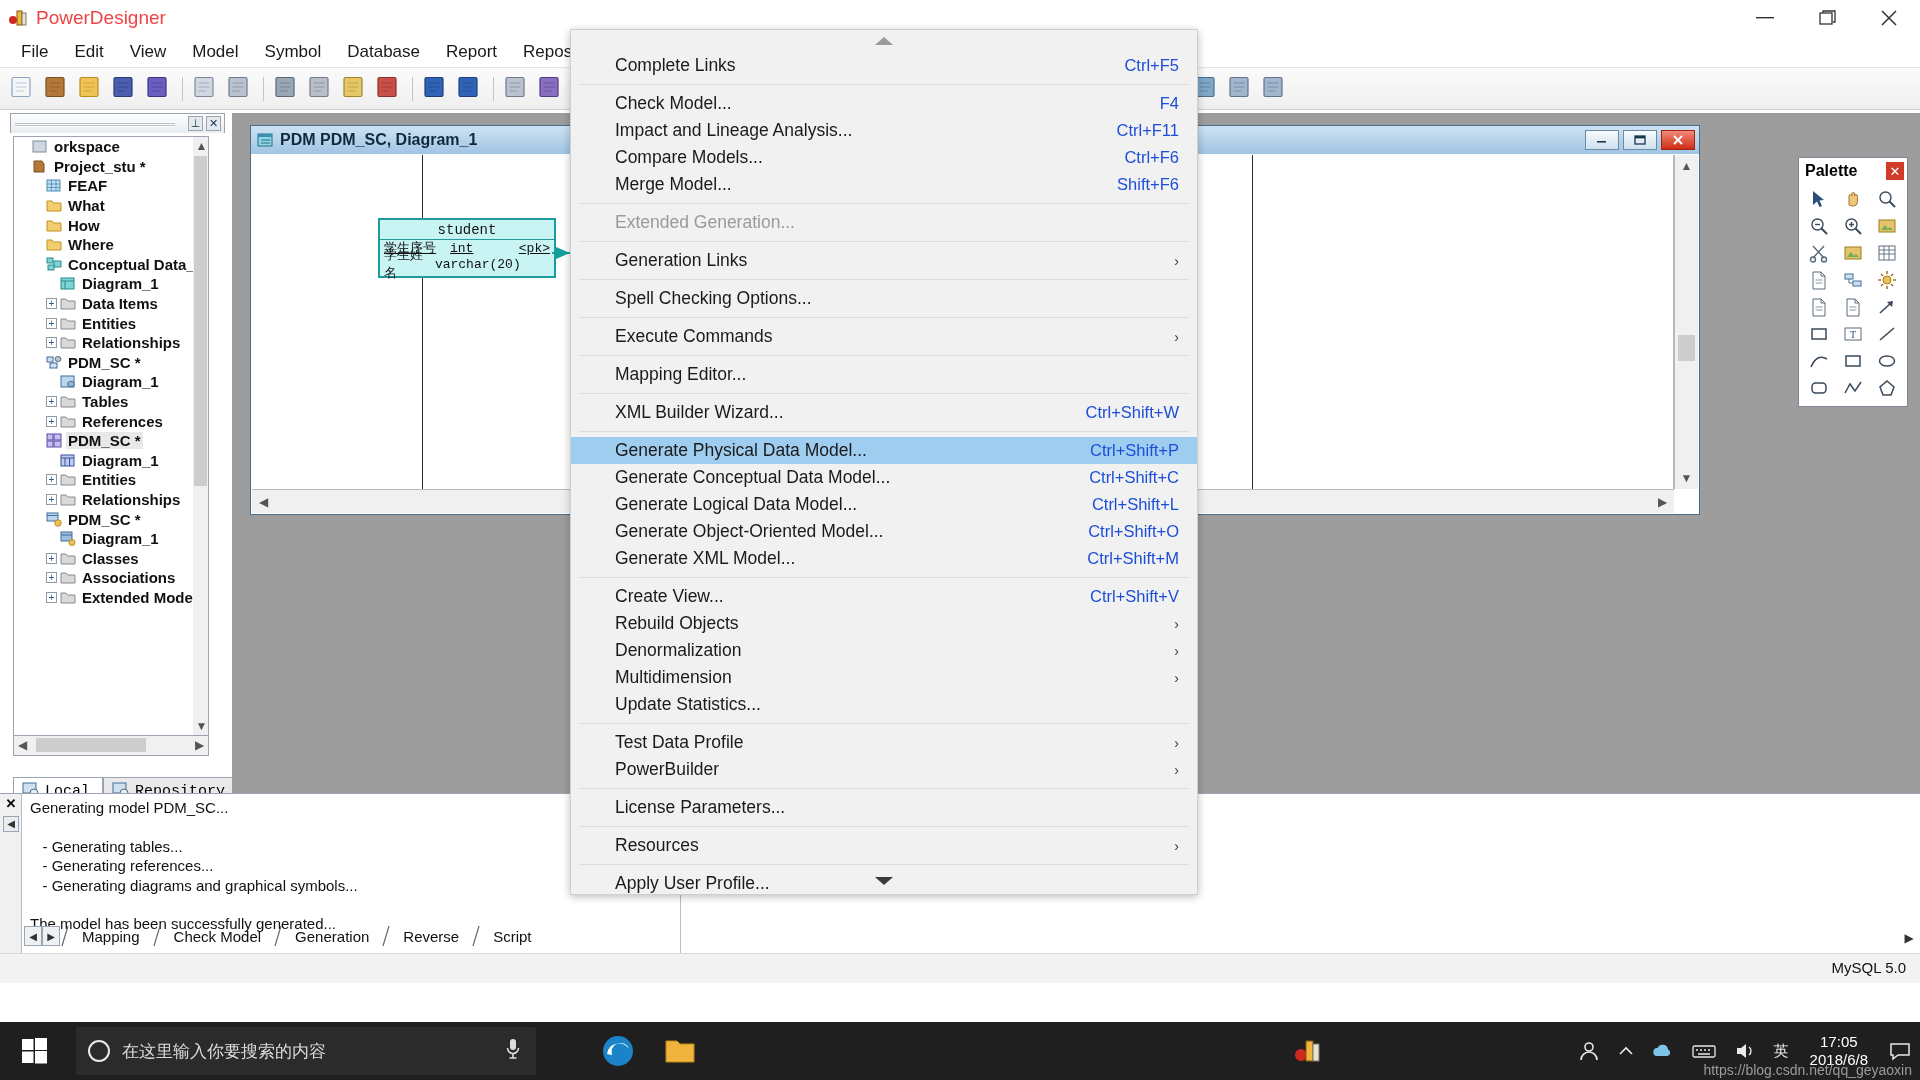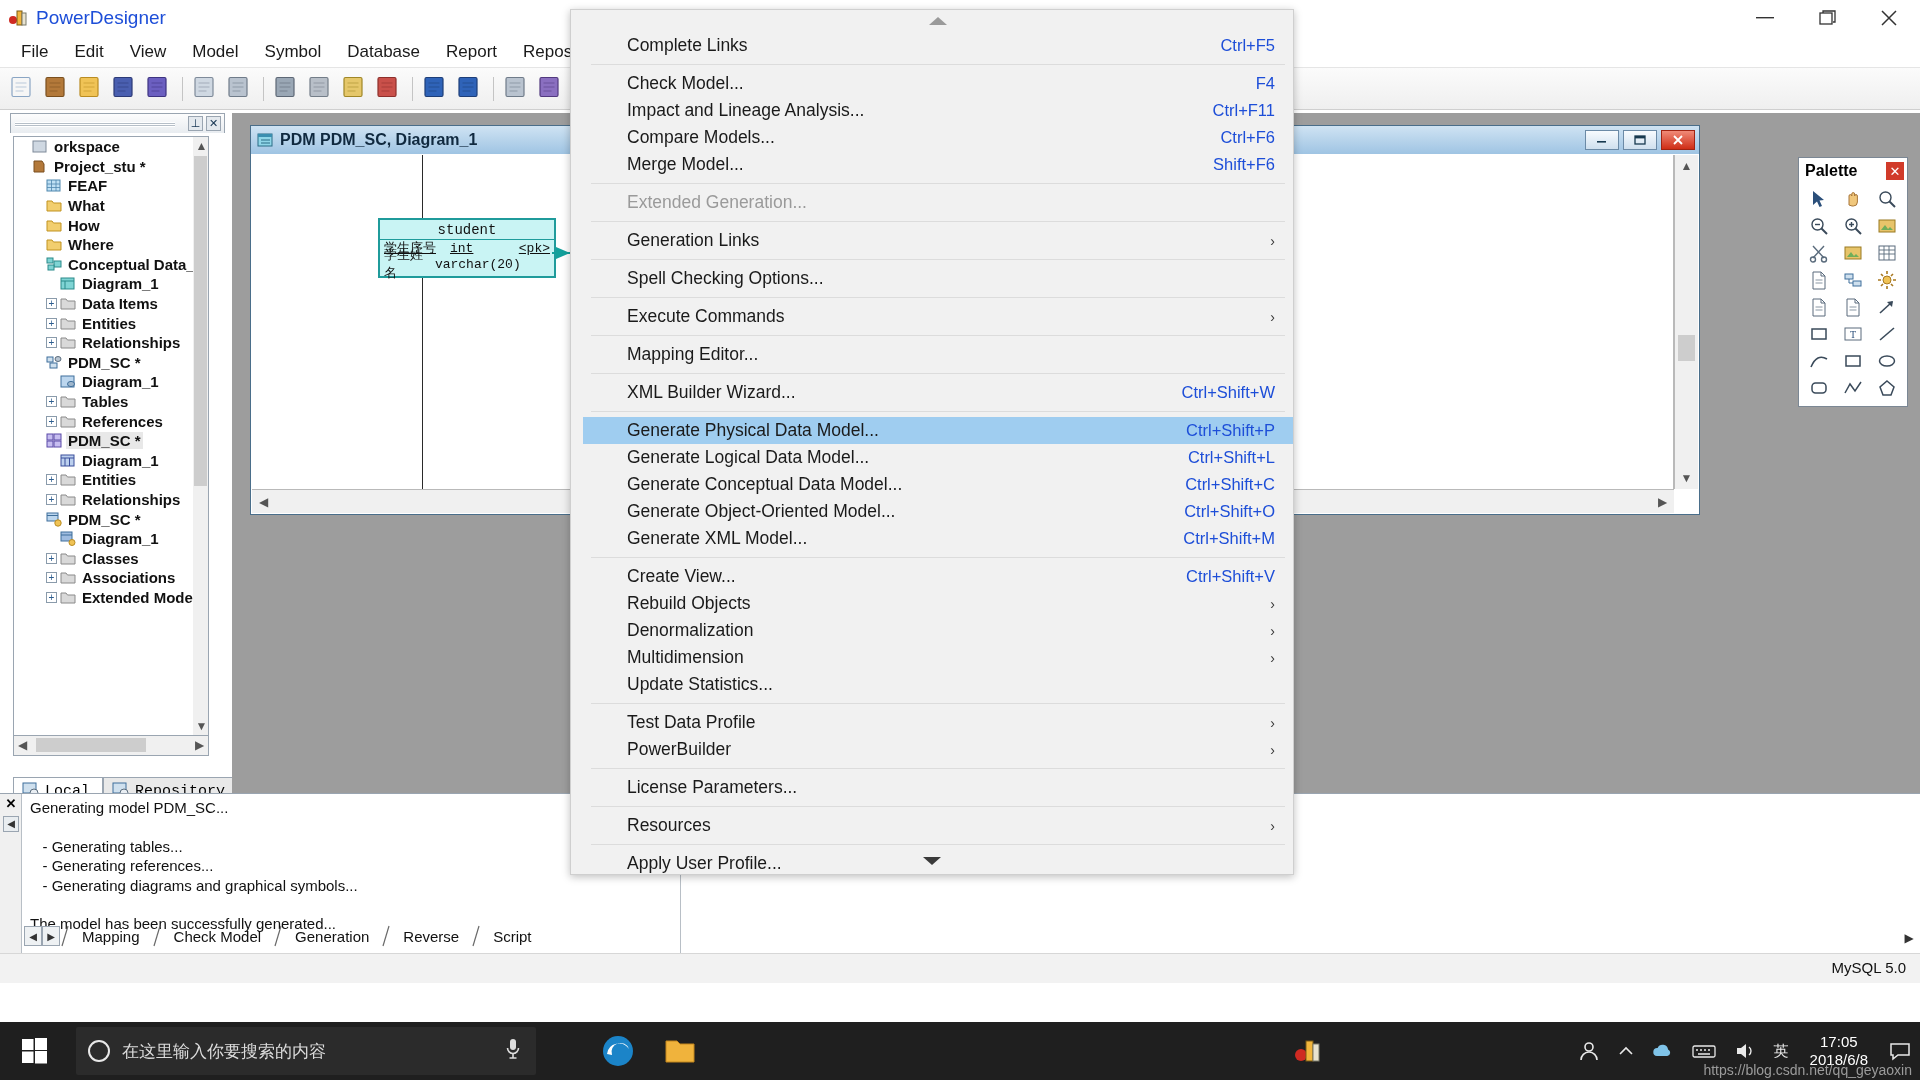--- a/index.html
+++ b/index.html
@@ -9,21 +9,21 @@
     font-family:"Liberation Sans", sans-serif;
     background:#ffffff; overflow:hidden;
     position:relative;
     -webkit-font-smoothing:none;
   }
   .app { position:absolute; left:0; top:0; width:1920px; height:1030px; background:#ffffff; }
 
   
   .titlebar { position:absolute; left:0; top:0; width:1920px; height:36px; background:#ffffff; }
   .title-icon { position:absolute; left:8px; top:7px; width:22px; height:22px; }
-  .title-text { position:absolute; left:36px; top:7px; font-size:19px; color:#1d4ed8; }
+  .title-text { position:absolute; left:36px; top:7px; font-size:19px; color:#ef4444; }
   .win-btns { position:absolute; right:0; top:0; height:36px; display:flex; }
   .win-btn { width:62px; height:36px; display:flex; align-items:center; justify-content:center; }
   .win-btn svg { display:block; }
 
   
   .menubar { position:absolute; left:0; top:36px; width:1920px; height:32px; background:#ffffff;
              border-bottom:1px solid #e5e5e5; display:flex; align-items:center; padding-left:8px; }
   .menubar .mi { font-size:17px; color:#1a1a1a; padding:5px 13px; cursor:default; }
   .menubar .mi.open { background:#cfe6f7; }
 
@@ -148,22 +148,22 @@
   .tb-search .mic { position:absolute; right:14px; }
   .tb-app { position:absolute; top:5px; width:56px; height:48px; display:flex;
             align-items:center; justify-content:center; }
   .tray { position:absolute; right:0; top:0; height:58px; display:flex; align-items:center; }
   .tray-item { padding:0 9px; display:flex; align-items:center; justify-content:center; color:#e9e9e9; font-size:15px; }
   .clock { text-align:center; color:#fff; font-size:15px; line-height:18px; padding:0 12px; }
   .wm { position:absolute; right:8px; bottom:2px; color:#9b9b9b; font-size:14px;
         font-family:Liberation Sans, sans-serif; }
 
   
-  .menu { position:absolute; left:570px; top:9px; width:724px; height:866px;
-          background:#f1f1f1; border:1px solid #cfcfcf; box-shadow:0 2px 8px rgba(0,0,0,.25);padding-left:12px; }
+  .menu { position:absolute; left:570px; top:29px; width:628px; height:866px;
+          background:#f1f1f1; border:1px solid #cfcfcf; box-shadow:0 2px 8px rgba(0,0,0,.25); }
   .menu-scroll { height:22px; display:flex; align-items:center; justify-content:center; }
   .menu-scroll svg { display:block; }
   .mrow { height:27px; display:flex; align-items:center; padding:0 18px 0 44px;
           font-size:17.5px; color:#1a1a1a; position:relative; }
   .mrow.sel { background:#9fcdf0;justify-content:center; }
   .mrow.disabled { color:#9a9a9a; }
   .mrow .lbl { flex:1; white-space:nowrap; }
   .mrow .sc { color:#1d4ed8; font-size:16.5px; margin-left:20px; white-space:nowrap; }
   .mrow .arrow { font-size:14px; color:#3a3a3a; }
   .msep { height:1px; background:#dcdcdc; margin:5px 8px 5px 8px; }
@@ -944,26 +944,26 @@
       <div class="mrow">
         <span class="lbl">XML Builder Wizard...</span>
         <span class="sc">Ctrl+Shift+W</span>
       </div>
       <div class="msep"></div>
       <div class="mrow sel">
         <span class="lbl">Generate Physical Data Model...</span>
         <span class="sc">Ctrl+Shift+P</span>
       </div>
       <div class="mrow">
+        <span class="lbl">Generate Conceptual Data Model...</span>
+        <span class="sc">Ctrl+Shift+C</span>
+      </div>
+      <div class="mrow">
         <span class="lbl">Generate Logical Data Model...</span>
         <span class="sc">Ctrl+Shift+L</span>
-      </div>
-      <div class="mrow">
-        <span class="lbl">Generate Conceptual Data Model...</span>
-        <span class="sc">Ctrl+Shift+C</span>
       </div>
       <div class="mrow">
         <span class="lbl">Generate Object-Oriented Model...</span>
         <span class="sc">Ctrl+Shift+O</span>
       </div>
       <div class="mrow">
         <span class="lbl">Generate XML Model...</span>
         <span class="sc">Ctrl+Shift+M</span>
       </div>
       <div class="msep"></div>

